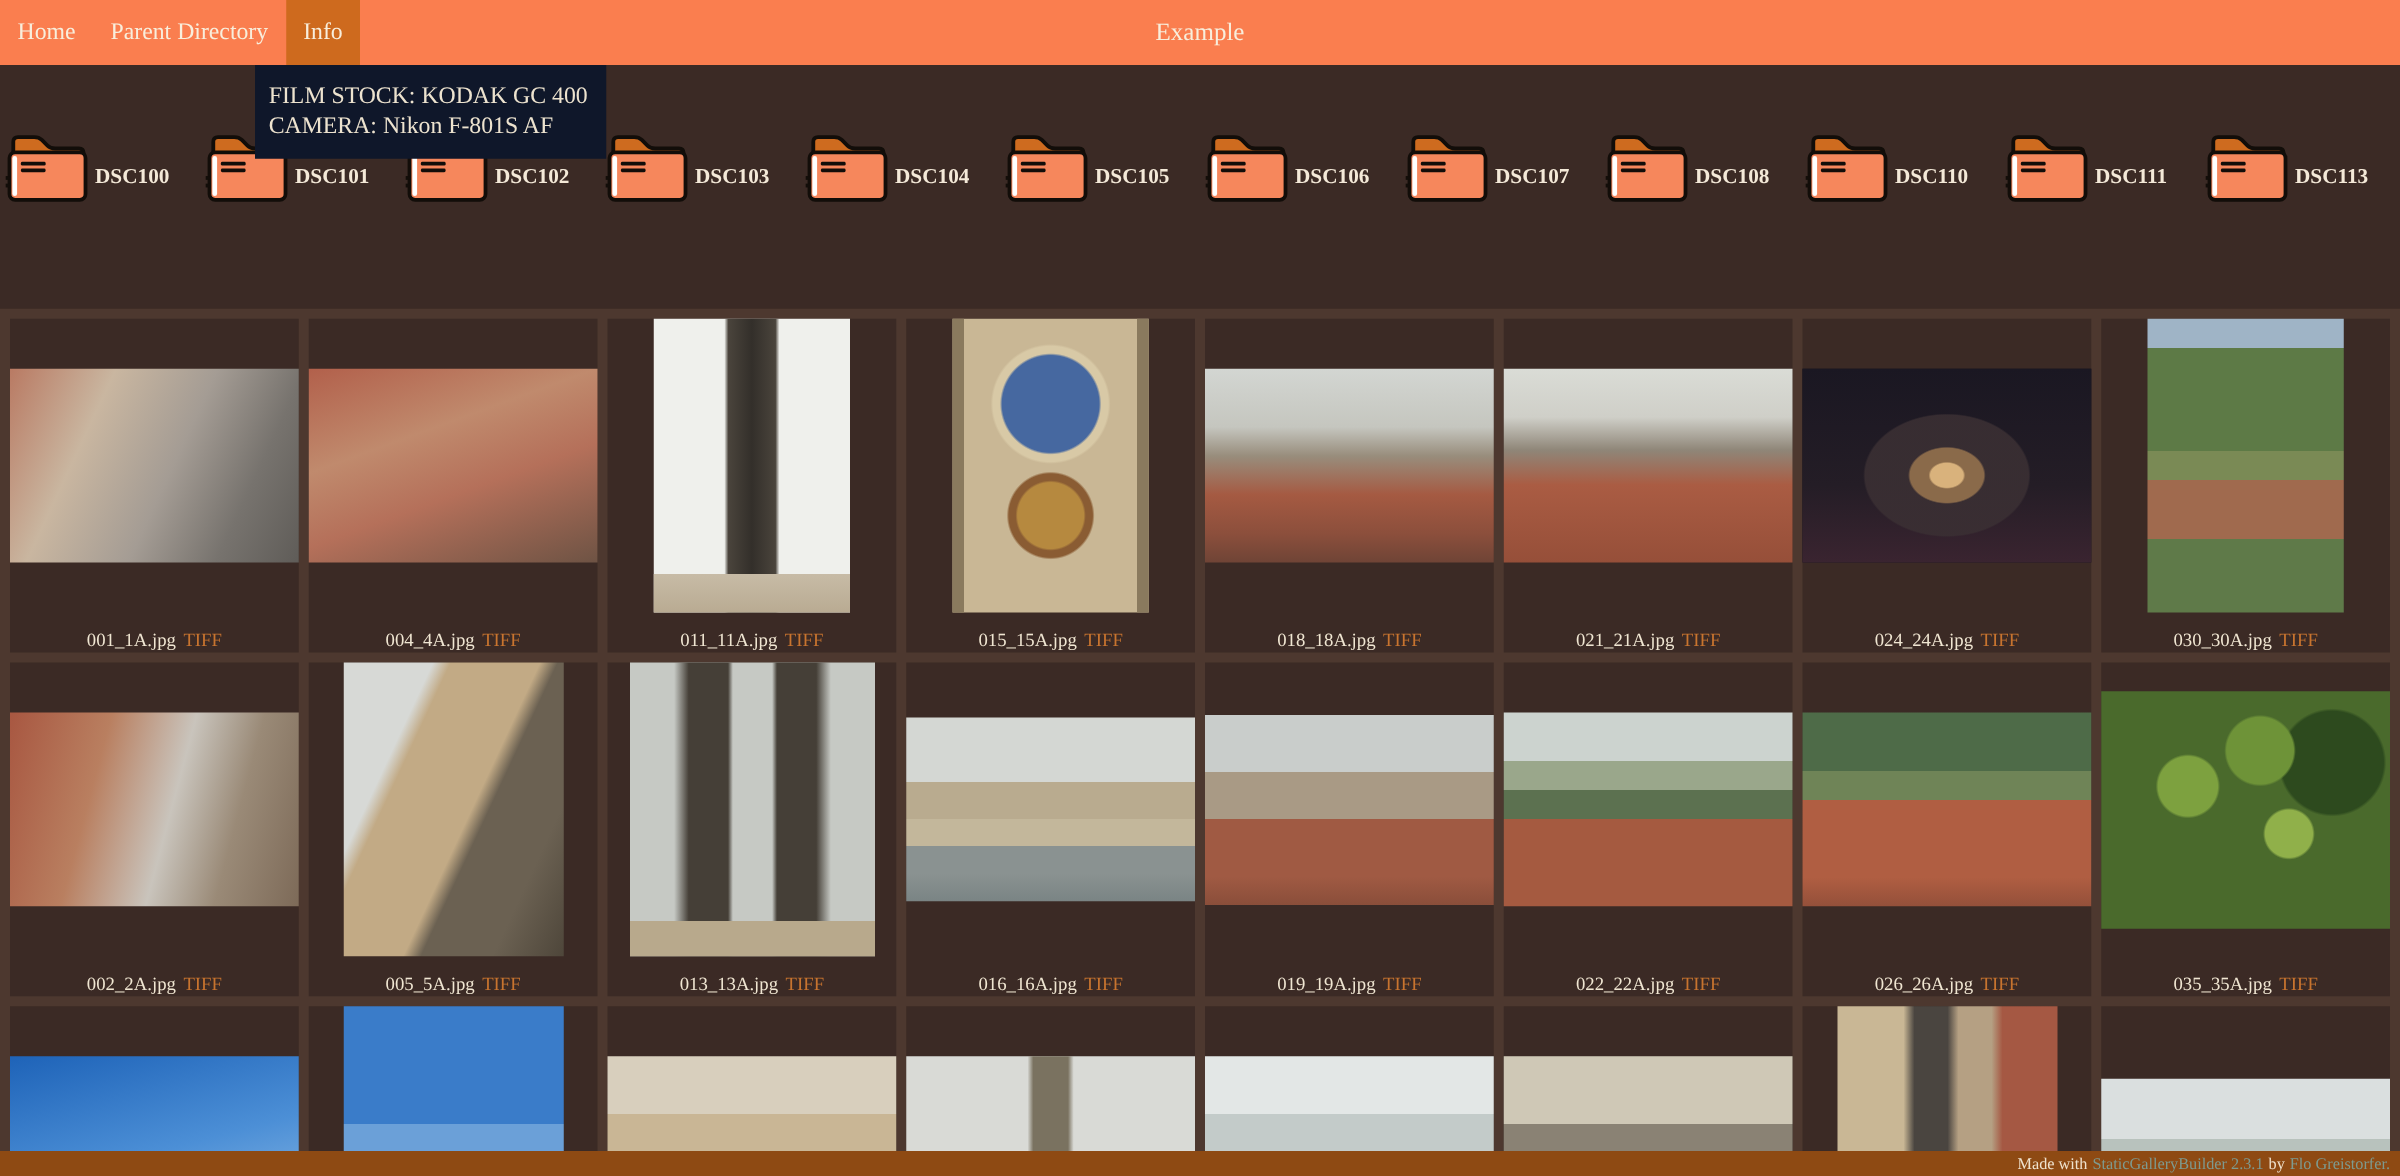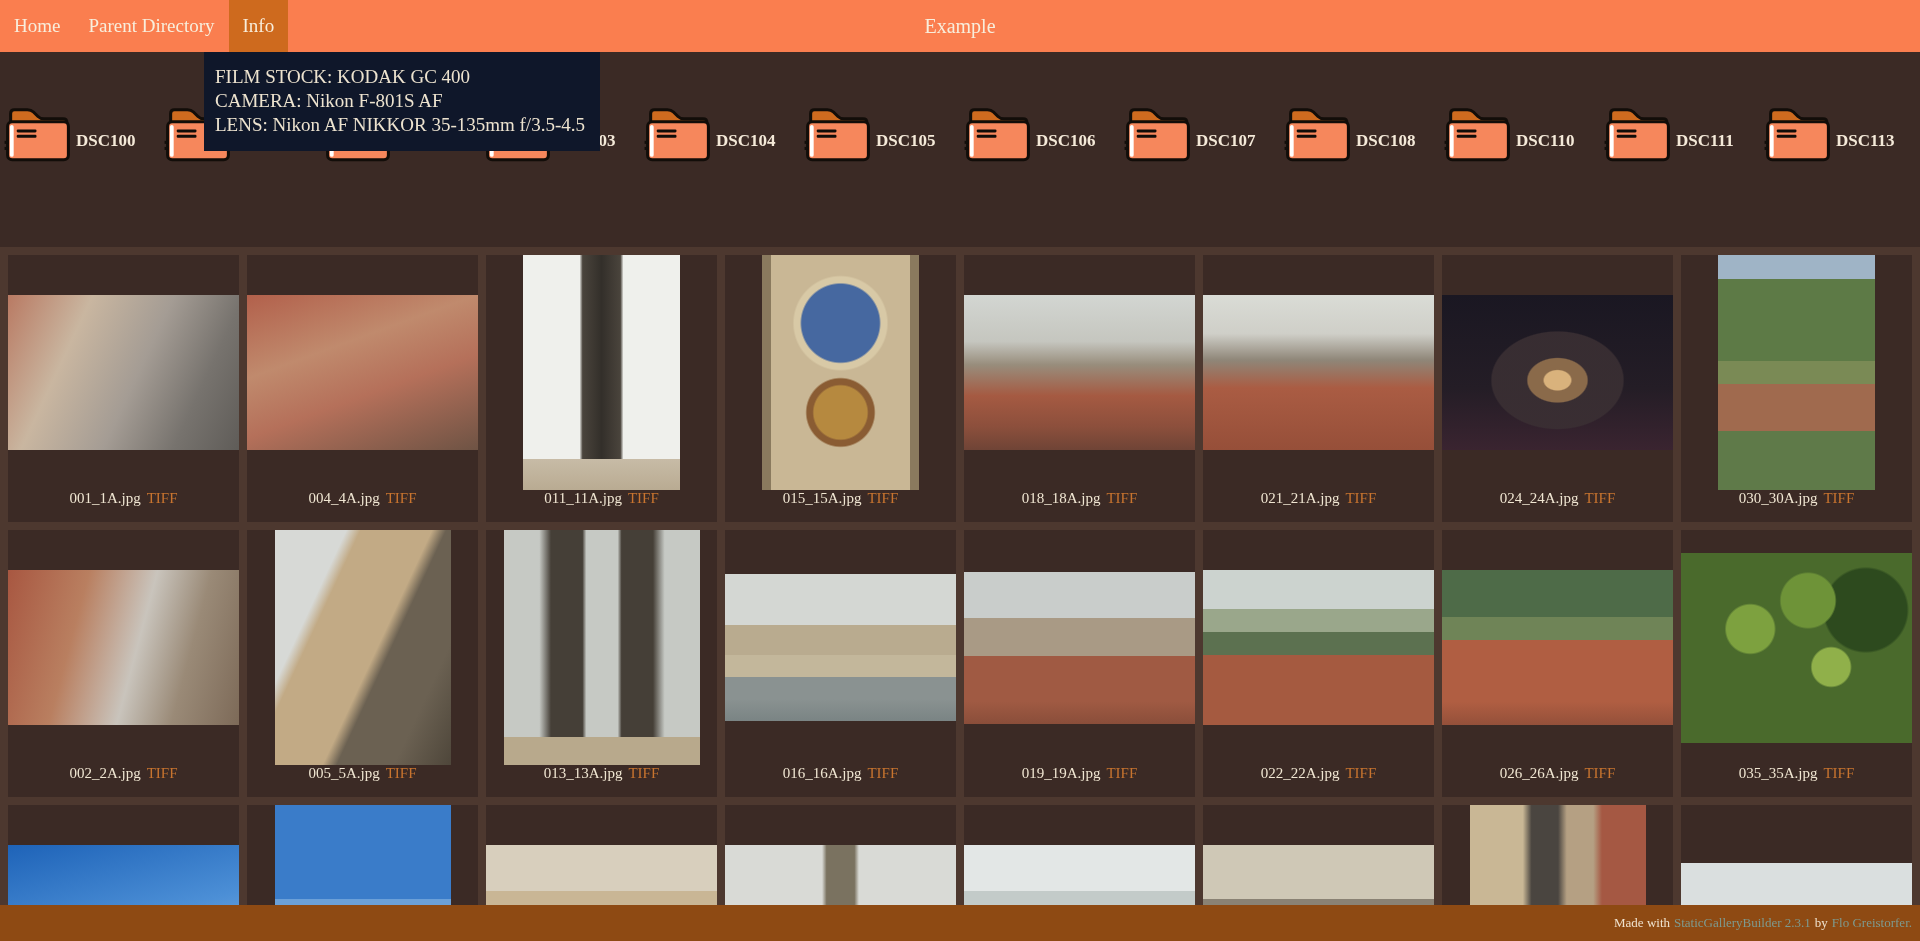--- a/index.html
+++ b/index.html
@@ -24,21 +24,21 @@
   .folder { flex:1 1 0; display:flex; align-items:center; text-decoration:none; cursor:pointer; }
   .ficon { width:76px; height:62px; display:block; }
   .flabel { margin-top:14px; font-size:17px; font-weight:600; color:#F4E9D8; }
 
   
   .gallery { background:#4D382F; padding:8px; display:grid;
     grid-template-columns:repeat(8,1fr); gap:8px; }
   .cell { background:#3B2A25; height:267px; display:flex; flex-direction:column; align-items:center; }
   .thumb-area { height:235px; width:100%; display:flex; align-items:center; justify-content:center; }
   .thumb { display:block; cursor:pointer; }
-  .caption { height:32px; display:flex; align-items:flex-start; justify-content:center; font-size:15px; }
+  .caption { height:32px; display:flex; align-items:flex-end; justify-content:center; font-size:15px; }
   .fname { color:#F0E6D2; text-decoration:none; cursor:pointer; }
   .tiff { color:#C8742F; text-decoration:none; cursor:pointer; margin-left:6px; }
 
   
   .t11{width:100%;height:155px;background:linear-gradient(115deg,#b97a63 0%,#c9b6a0 28%,#a49c94 55%,#77736e 78%,#5f5c58 100%);}
   .t12{width:100%;height:155px;background:linear-gradient(160deg,#b2604b 0%,#c08a6d 35%,#b5705a 60%,#6e5344 100%);}
   .t13{width:157px;height:235px;background-color:#eff0ec;background-image:
       linear-gradient(to top,#b9ab92 0%,#c7bba6 13%,rgba(0,0,0,0) 13%),
       linear-gradient(90deg,rgba(0,0,0,0) 36%,#4a443c 38%,#332f2a 50%,#4a443c 62%,rgba(0,0,0,0) 64%);}
   .t14{width:157px;height:235px;background-color:#c9b795;background-image:
@@ -75,21 +75,21 @@
       linear-gradient(90deg,rgba(0,0,0,0) 42%,#7a7260 44% 56%,rgba(0,0,0,0) 58%);}
   .t35{width:100%;height:155px;background:linear-gradient(to bottom,#e3e7e6 0 30%,#c3cbc9 30% 55%,#9aa3a0 55% 75%,#9a7a66 75% 90%,#8a6a56 100%);}
   .t36{width:100%;height:155px;background-color:#4a4038;background-image:
       radial-gradient(circle at 60% 75%,#b03a2a 0 6%,rgba(0,0,0,0) 7%),
       radial-gradient(circle at 30% 80%,#8a2a20 0 5%,rgba(0,0,0,0) 6%),
       linear-gradient(to bottom,#cfc8b6 0 35%,#8a8274 35% 55%,rgba(0,0,0,0) 55%);}
   .t37{width:176px;height:235px;background:linear-gradient(90deg,#c9b795 0 30%,#4a4540 35% 50%,#b5a083 55% 70%,#a55843 75% 100%);}
   .t38{width:100%;height:120px;background:linear-gradient(to bottom,#dadfdf 0 40%,#b8c2bd 40% 65%,#8fa091 65% 100%);}
 
   
-  .footer { position:fixed; left:0; bottom:0; width:1920px; height:36px; background:#8E4A13;
+  .footer { position:fixed; left:0; bottom:0; width:1920px; height:20px; background:#8E4A13;
     display:flex; align-items:center; justify-content:flex-end; padding-right:8px;
     font-size:13px; color:#EFE2CE; z-index:20; }
   .footer span, .footer a { margin-left:4px; }
   .flink { color:#7E9A8F; text-decoration:none; cursor:pointer; }
 </style>
 </head>
 <body>
 
 <svg width="0" height="0" style="position:absolute">
   <symbol id="folder-shape" viewBox="0 0 100 80">
@@ -106,21 +106,20 @@
 <div class="navbar">
   <a class="nav-item">Home</a>
   <a class="nav-item">Parent Directory</a>
   <a class="nav-item active">Info</a>
   <div class="nav-title">Example</div>
 </div>
 
 <div class="info-panel">
   <div class="info-line">FILM STOCK: KODAK GC 400</div>
   <div class="info-line">CAMERA: Nikon F-801S AF</div>
-  <div class="info-line">LENS: Nikon AF NIKKOR 35-135mm f/3.5-4.5</div>
 </div>
 
 <div class="folders-row">
   <a class="folder">
     <svg class="ficon">
         <use href="#folder-shape"></use>
       </svg>
     <div class="flabel">DSC100</div>
   </a>
   <a class="folder">

